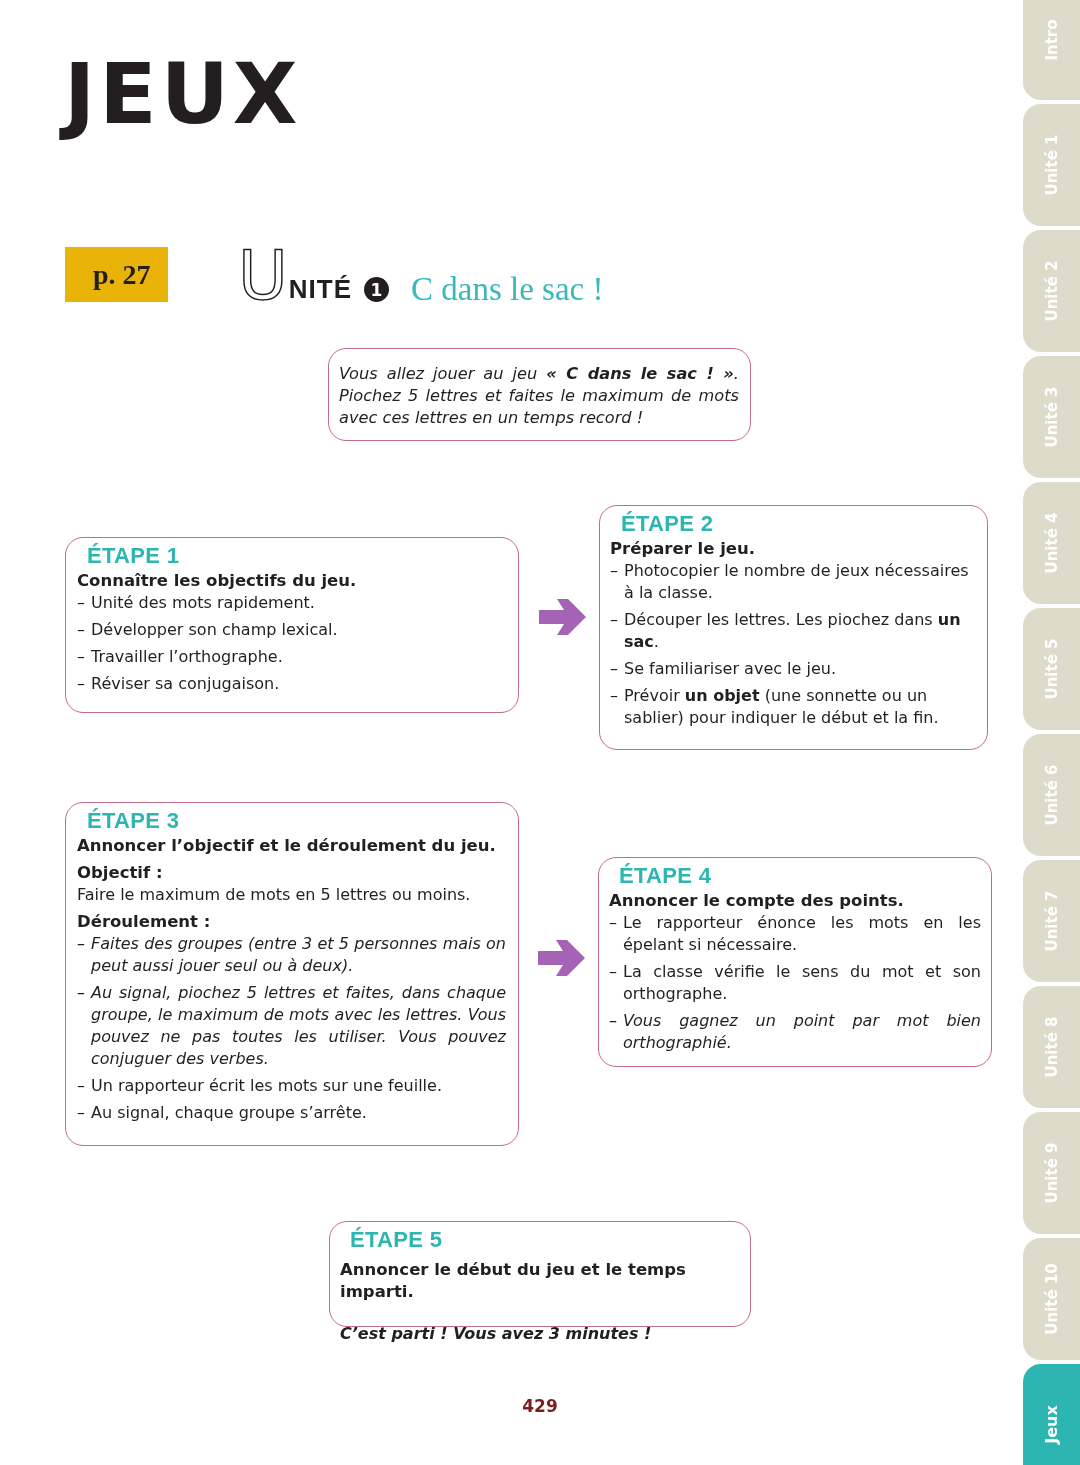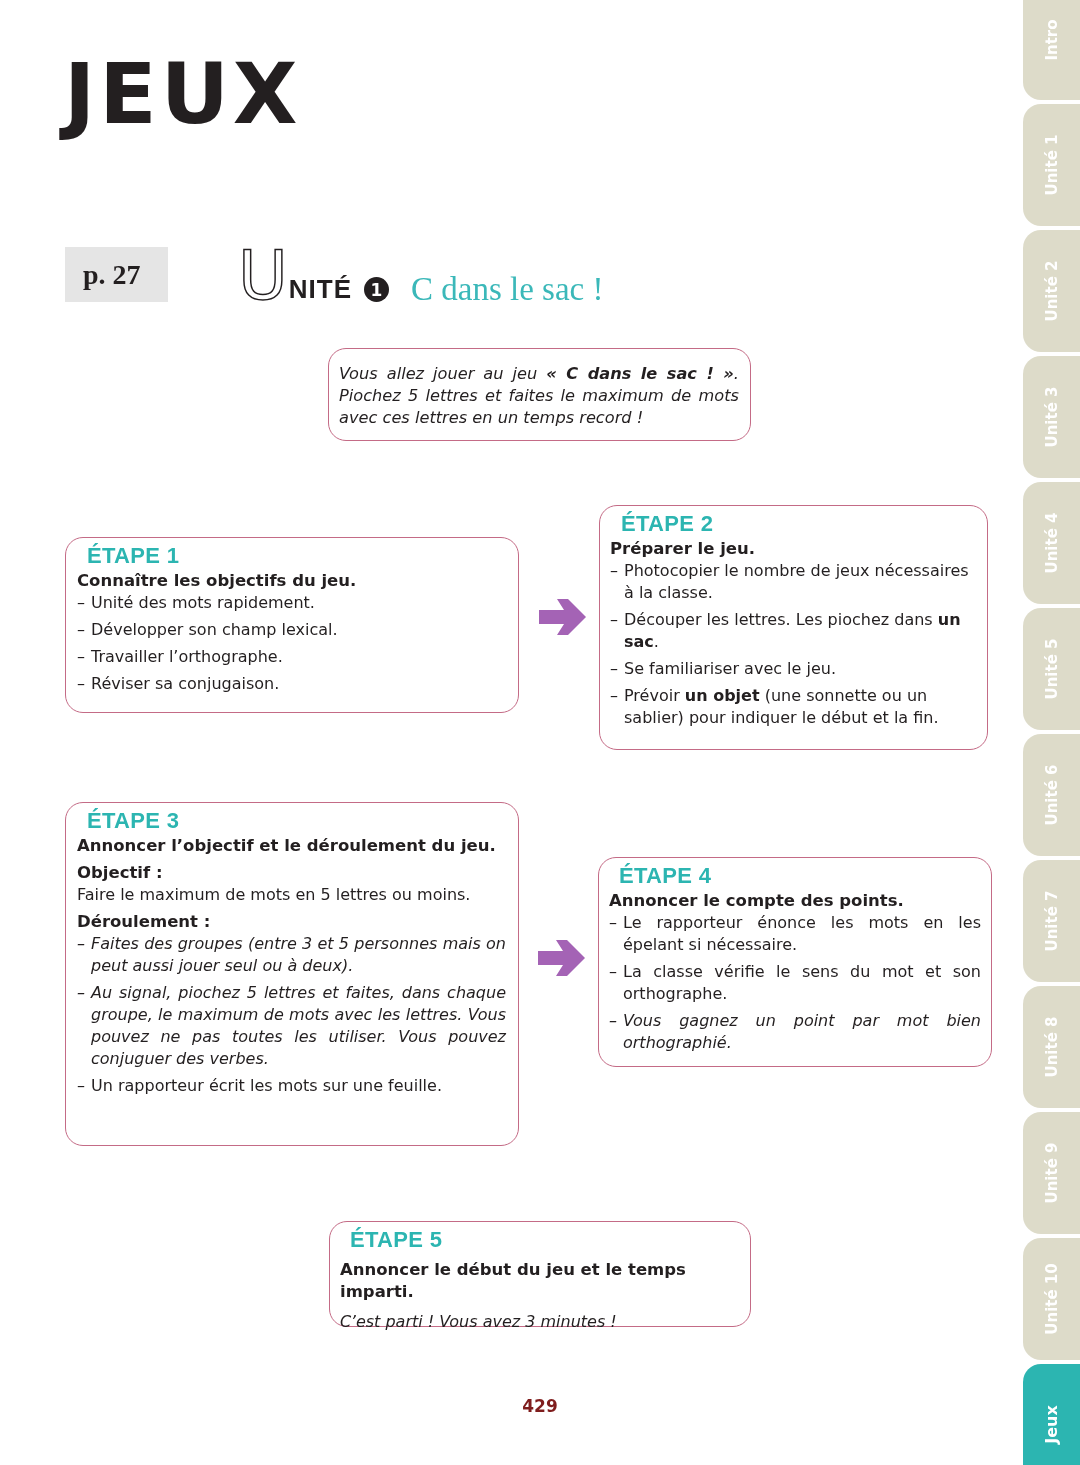--- a/index.html
+++ b/index.html
@@ -7,23 +7,23 @@
     body { position: relative; font-family: "Liberation Sans", sans-serif; color: #231f20; }
 
     .page-title {
       position: absolute; left: 64px; top: 52px;
       font-family: "DejaVu Sans", sans-serif; font-weight: bold;
       font-size: 84px; letter-spacing: 4px; color: #231f20; line-height: 1;
     }
 
     .page-ref {
       position: absolute; left: 65px; top: 247px; width: 103px; height: 55px;
-      background: #e5e5e5;
+      background: #eab308;
       font-family: "Liberation Serif", serif; font-weight: bold; font-size: 28px;
-      color: #231f20; display: flex; align-items: center; padding-left: 18px;
+      color: #231f20; display: flex; align-items: center; padding-left: 28px;
     }
 
     .unit-heading { position: absolute; left: 238px; top: 246px; height: 60px; display: flex; align-items: flex-end; }
     .unit-bigU {
       font-family: "DejaVu Sans", sans-serif; font-size: 68px; line-height: 56px;
       color: #fff; -webkit-text-stroke: 1.5px #231f20; font-weight: normal;
       height: 58px; display: inline-block;
     }
     .unit-rest {
       font-family: Liberation Sans, sans-serif; font-weight: bold; font-size: 26px;
@@ -142,41 +142,42 @@
 <div class="box" id="step3">
   <div class="step-label">ÉTAPE 3</div>
   <div class="step-title">Annoncer l’objectif et le déroulement du jeu.</div>
   <div class="sub-head">Objectif :</div>
   <div>Faire le maximum de mots en 5 lettres ou moins.</div>
   <div class="sub-head">Déroulement :</div>
   <ul class="list tight justify">
     <li class="ital">Faites des groupes (entre 3 et 5 personnes mais on peut aussi jouer seul ou à deux).</li>
     <li class="ital">Au signal, piochez 5 lettres et faites, dans chaque groupe, le maximum de mots avec les lettres. Vous pouvez ne pas toutes les utiliser. Vous pouvez conjuguer des verbes.</li>
     <li>Un rapporteur écrit les mots sur une feuille.</li>
+    <li>Au signal, chaque groupe s’arrête.</li>
   </ul>
 </div>
 
 <svg class="arrow" style="left:536px; top:938px;" viewBox="0 0 50 40">
   <polygon points="2,13 27,13 20,2 31,2 49,20 31,38 20,38 27,27 2,27" fill="#a463b5"></polygon>
 </svg>
 
 <div class="box" id="step4">
   <div class="step-label">ÉTAPE 4</div>
   <div class="step-title">Annoncer le compte des points.</div>
   <ul class="list tight justify">
     <li>Le rapporteur énonce les mots en les épelant si nécessaire.</li>
     <li>La classe vérifie le sens du mot et son orthographe.</li>
     <li class="ital">Vous gagnez un point par mot bien orthographié.</li>
   </ul>
 </div>
 
 <div class="box" id="step5">
   <div class="step-label">ÉTAPE 5</div>
   <div class="step-title" style="margin-top:5px;">Annoncer le début du jeu et le temps imparti.</div>
-  <div class="ital" style="margin-top:8px;">C’est parti ! Vous avez 3 minutes !</div>
+  <div class="ital" style="margin-top:20px;font-weight:bold;">C’est parti ! Vous avez 3 minutes !</div>
 </div>
 
 <div class="page-number">429</div>
 
 <nav class="tabs">
   <div class="tab" style="top:-20px; height:120px;">
       <span>Intro</span>
     </div>
   <div class="tab" style="top:104px; height:122px;">
       <span>Unité 1</span>

